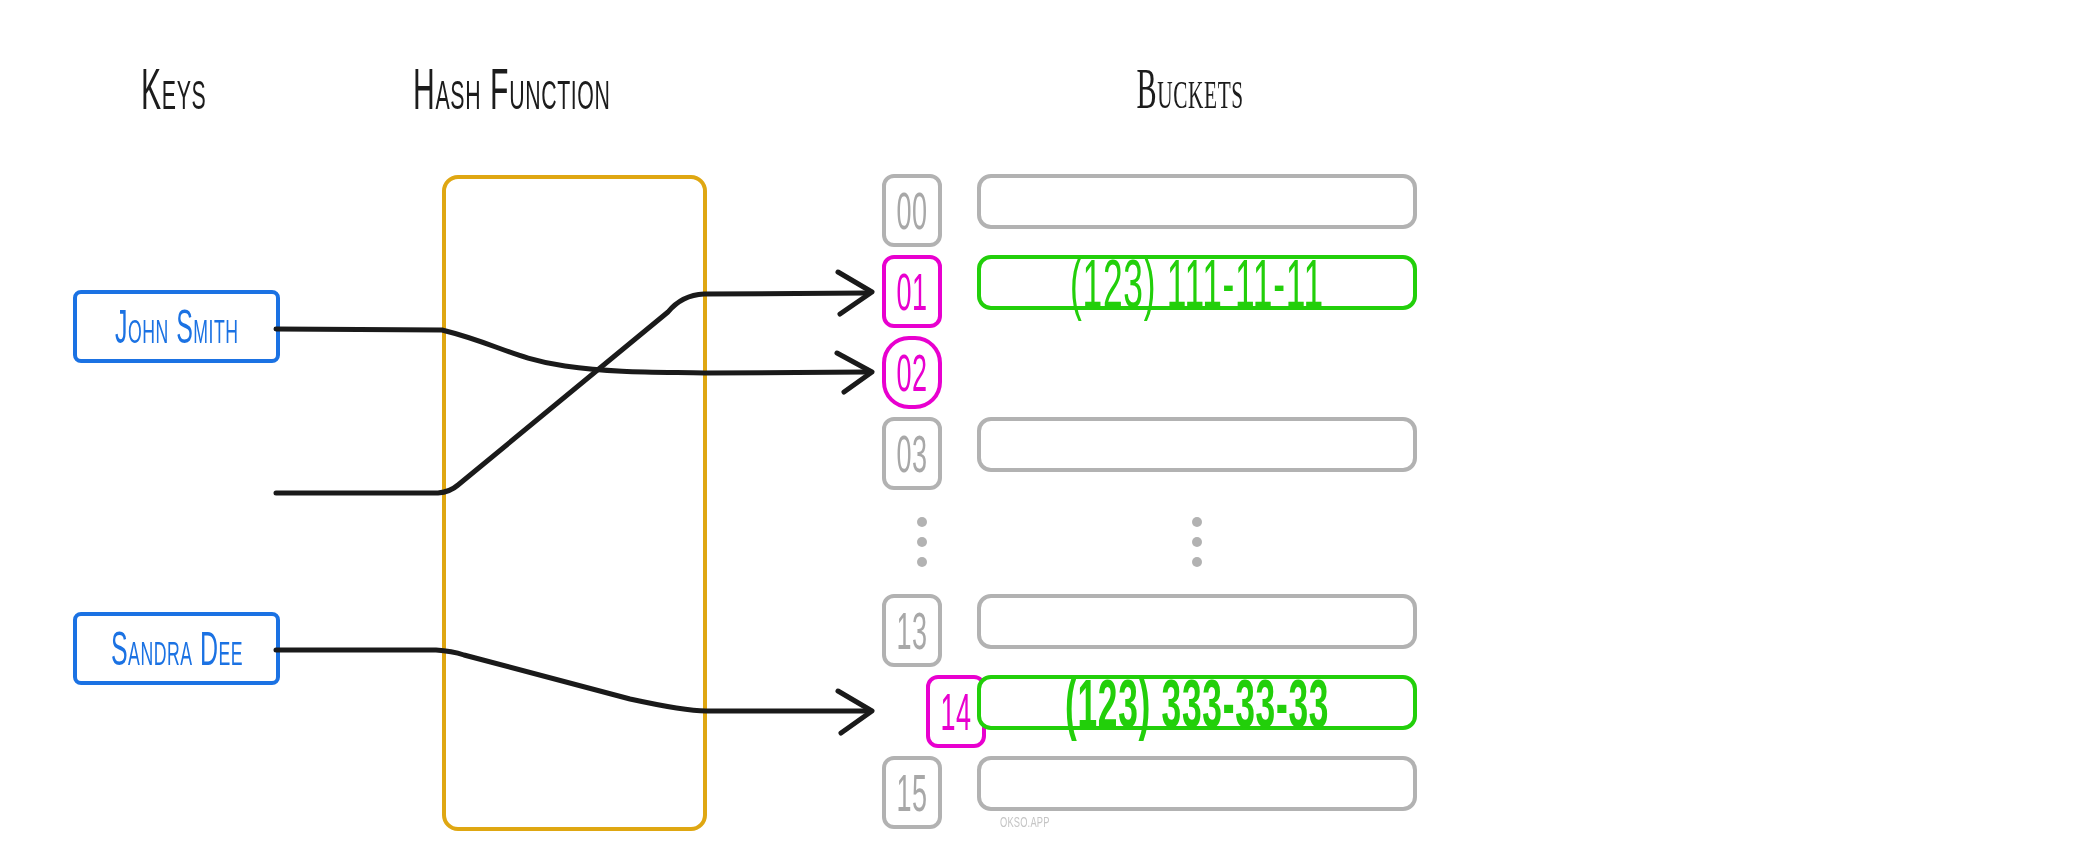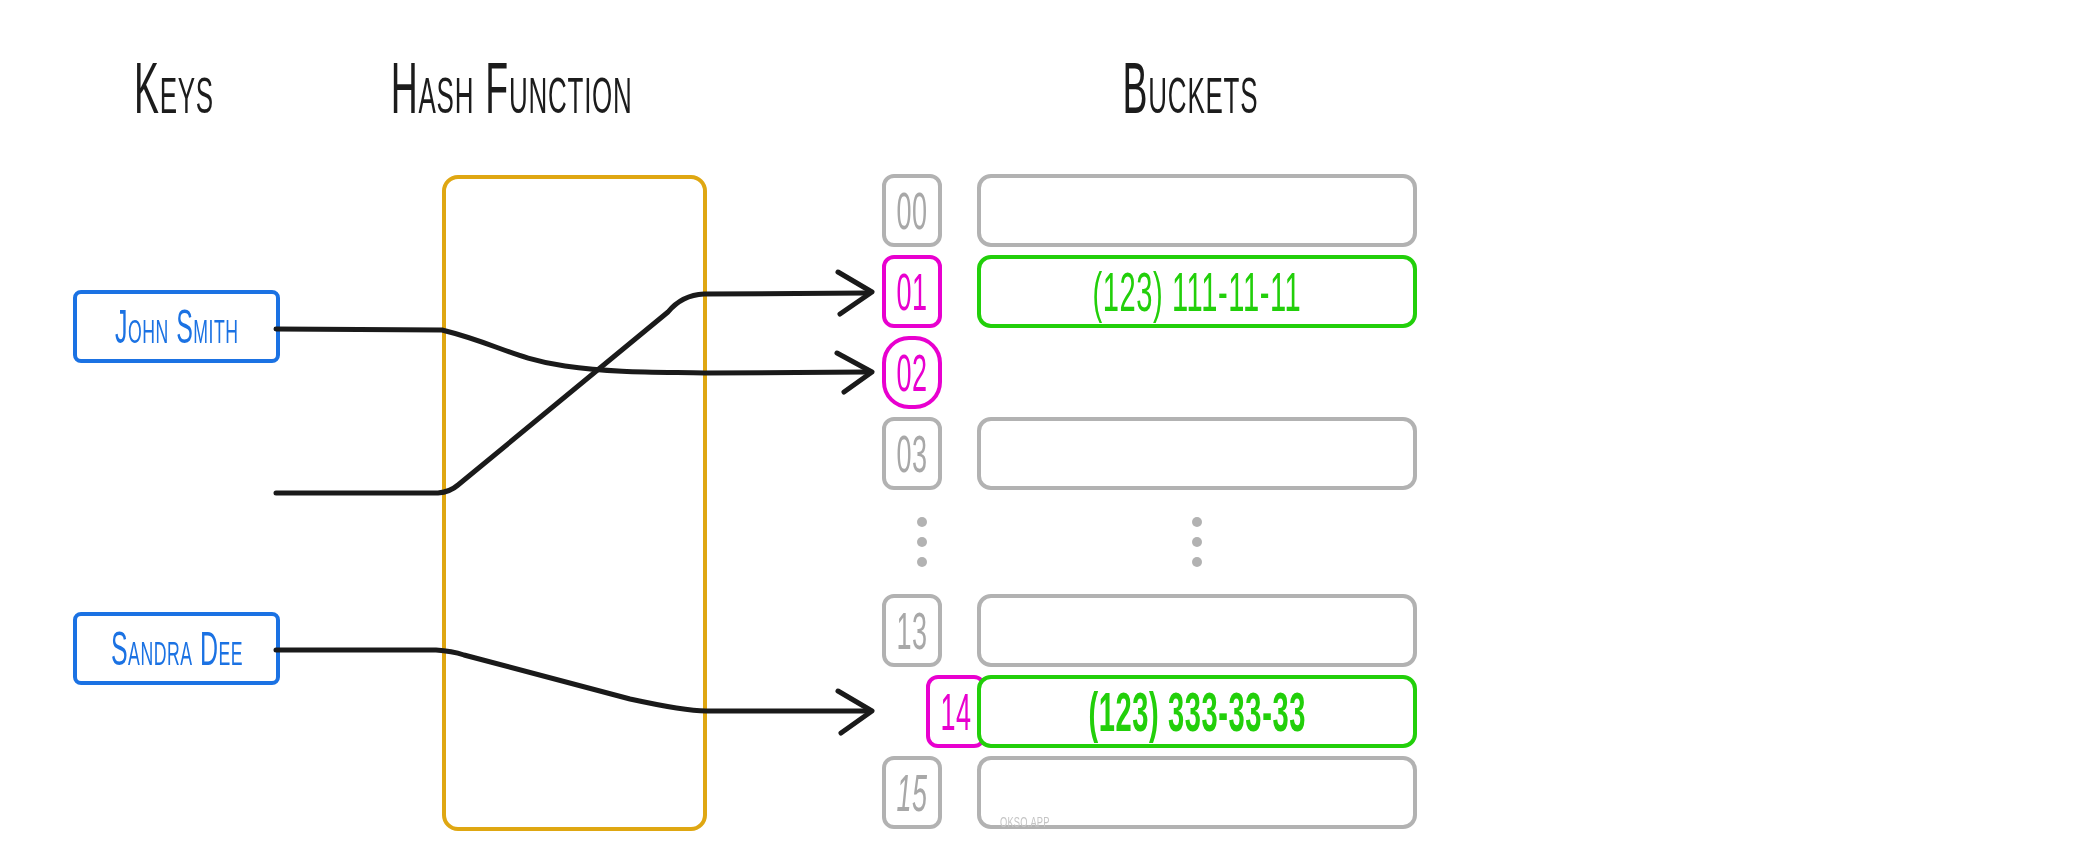--- a/index.html
+++ b/index.html
@@ -27,21 +27,21 @@
     display:inline-block;
     transform:scaleX(0.52);
     transform-origin:50% 50%;
     white-space:nowrap;
     font-variant-caps:small-caps;
     letter-spacing:0.02em;
   }
   .hdr{
     position:absolute;
     display:flex;align-items:center;justify-content:center;
-    font-size:72px;color:#1c1c1c;
+    font-size:58px;color:#1c1c1c;
   }
   .title{
     position:absolute;left:1552px;top:29px;width:500px;height:150px;
     display:flex;align-items:center;justify-content:center;
     font-size:140px;color:#161616;
   }
   .title .t{transform:rotate(-1deg) scaleX(0.5);}
   .kbox{
     position:absolute;left:73px;width:207px;height:73px;
     border:4px solid var(--key-blue);border-radius:8px;background:#fff;
@@ -53,24 +53,24 @@
     border:4px solid var(--hash-gold);border-radius:16px;background:transparent;
   }
   .idx{
     position:absolute;left:882px;width:60px;height:73px;
     border:4px solid var(--neutral-gray);border-radius:12px;background:#fff;
     display:flex;align-items:center;justify-content:center;
     font-size:52px;color:var(--gray-text);
   }
   .idx.hl{border-color:var(--bucket-magenta);color:var(--bucket-magenta);}
   .val{
-    position:absolute;left:977px;width:440px;height:73px;
+    position:absolute;left:977px;width:440px;height:55px;
     border:4px solid var(--neutral-gray);border-radius:14px;background:#fff;
     display:flex;align-items:center;justify-content:center;
-    font-size:56px;color:var(--value-green);
+    font-size:68px;color:var(--value-green);
   }
   .val.hl{border-color:var(--value-green);}
   .dot{
     position:absolute;width:10px;height:10px;border-radius:50%;
     background:var(--neutral-gray);
   }
   .watermark{
     position:absolute;left:1000px;top:813px;
     font-size:15px;color:var(--watermark-gray);
   }
@@ -85,21 +85,21 @@
 <body>
 
 <div class="canvas">
 
   <div class="hdr" style="left:74px;top:48px;width:200px;height:80px;">
     <span class="t">Keys</span>
   </div>
   <div class="hdr" style="left:342px;top:48px;width:340px;height:80px;">
     <span class="t">Hash Function</span>
   </div>
-  <div class="hdr" style="left:1040px;top:48px;width:300px;height:80px;">
+  <div class="hdr" style="left:1040px;top:48px;width:300px;height:80px;font-family:Liberation Serif, serif;">
     <span class="t">Buckets</span>
   </div>
 
 
   <div class="kbox" style="top:290px;">
     <span class="t">John Smith</span>
   </div>
   <div class="kbox" style="top:612px;">
     <span class="t">Sandra Dee</span>
   </div>
@@ -117,21 +117,21 @@
   </div>
   <div class="idx" style="top:417px;">
     <span class="t">03</span>
   </div>
   <div class="idx" style="top:594px;">
     <span class="t">13</span>
   </div>
   <div class="idx hl" style="top:675px;margin-left:44px;">
     <span class="t">14</span>
   </div>
-  <div class="idx" style="top:756px;font-style:italic;">
+  <div class="idx" style="top:756px;">
     <span class="t">15</span>
   </div>
 
   <div class="val" style="top:174px;">
     <span class="t"></span>
   </div>
   <div class="val hl" style="top:255px;">
     <span class="t">(123) 111-11-11</span>
   </div>
   <div class="val" style="top:417px;">

